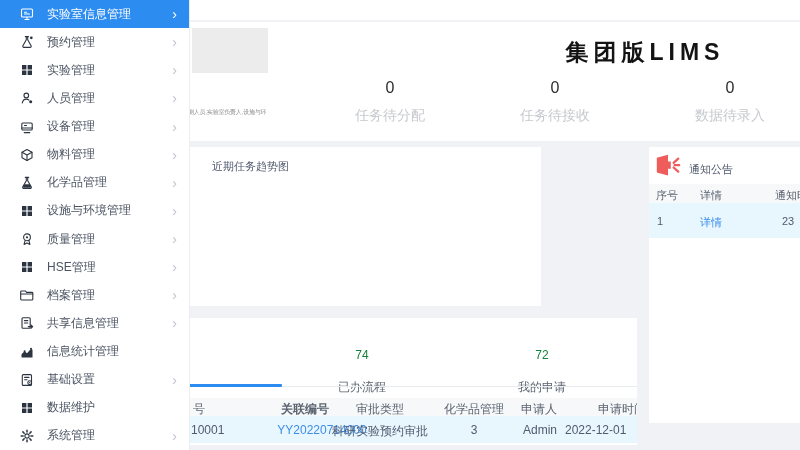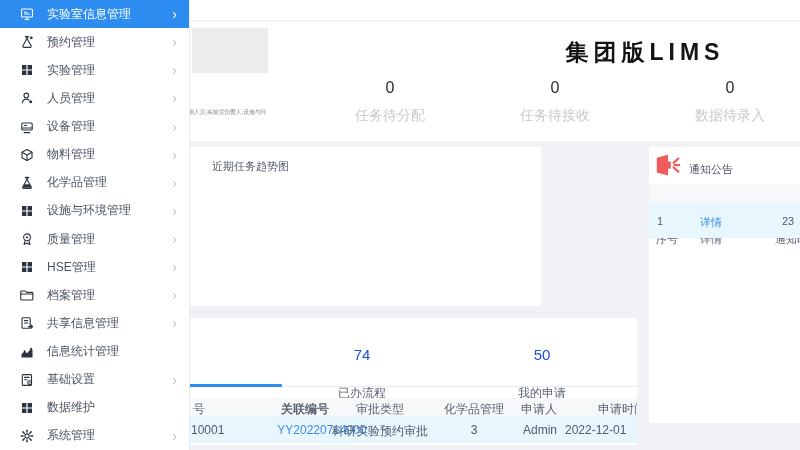--- a/index.html
+++ b/index.html
@@ -25,31 +25,31 @@
   
   .trend-panel{left:0;top:147px;width:541px;height:159px;}
   .trend-title{left:212px;top:12px;font-size:11px;color:#515a6e;}
 
   
   .notice-panel{left:649px;top:147px;width:151px;height:276px;overflow:hidden;}
   .megaphone{left:5px;top:6px;width:28px;height:27px;color:#ee5c5c;}
   .notice-title{left:40px;top:15px;font-size:11px;color:#515a6e;}
   .n-header-row{left:0;top:37px;width:100%;height:19px;background:#f7f8fa;}
   .n-cell{position:absolute;font-size:11px;white-space:nowrap;}
-  .n-h{color:#5b6470;top:41px;margin-top:44px;}
+  .n-h{color:#5b6470;top:41px;}
   .nh1{left:7px;} .nh2{left:51px;} .nh3{left:126px;}
   .n-data-row{left:0;top:56px;width:100%;height:35px;background:#e8f6fe;}
   .n-r{top:68px;color:#515a6e;}
   .nr1{left:8px;} .nr2{left:51px;} .nr3{left:133px;}
 
   
   .workflow-panel{left:0;top:318px;width:637px;height:127px;overflow:hidden;}
   .wf-stat{top:30px;width:140px;text-align:center;}
-  .wf-stat .v{font-size:15px;line-height:14px;color:#1d4ed8;}
-  .wf-stat .l{margin-top:24px;font-size:12px;line-height:14px;color:#5b6470;}
+  .wf-stat .v{font-size:12px;line-height:14px;color:#15803d;}
+  .wf-stat .l{margin-top:18px;font-size:12px;line-height:14px;color:#5b6470;}
   .wf-stat.t1{left:292px;} .wf-stat.t2{left:472px;}
   .wf-tabline{left:0;top:68px;width:100%;height:1px;background:#e9ecef;}
   .wf-underline{left:186px;top:66px;width:96px;height:3px;background:#2d8cf0;border-radius:1px;}
   .wf-header-row{left:0;top:80px;width:100%;height:18px;background:#f7f8fa;}
   .w-cell{position:absolute;font-size:12px;white-space:nowrap;}
   .w-h{top:83px;color:#5b6470;}
   .wh1{left:193px;} .wh2{left:305px;transform:translateX(-50%);font-weight:bold;}
   .wh3{left:380px;transform:translateX(-50%);} .wh4{left:474px;transform:translateX(-50%);}
   .wh5{left:539px;transform:translateX(-50%);} .wh6{left:598px;}
   .wf-data-row{left:0;top:98px;width:100%;height:27px;background:#e8f6fe;}
@@ -117,21 +117,21 @@
     <span class="n-cell n-r nr2 link">详情</span>
     <span class="n-cell n-r nr3">23</span>
   </section>
 
   <section class="panel workflow-panel">
     <div class="abs wf-stat t1">
       <div class="v">74</div>
       <div class="l">已办流程</div>
     </div>
     <div class="abs wf-stat t2">
-      <div class="v">50</div>
+      <div class="v">72</div>
       <div class="l">我的申请</div>
     </div>
     <div class="abs wf-tabline"></div>
     <div class="abs wf-underline"></div>
     <div class="abs wf-header-row"></div>
     <span class="w-cell w-h wh1">号</span>
     <span class="w-cell w-h wh2">关联编号</span>
     <span class="w-cell w-h wh3">审批类型</span>
     <span class="w-cell w-h wh4">化学品管理</span>
     <span class="w-cell w-h wh5">申请人</span>

